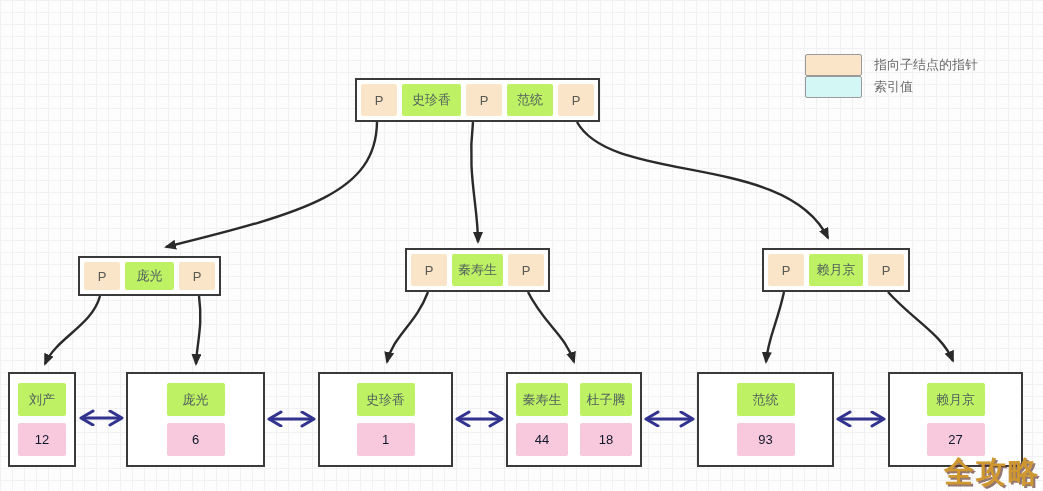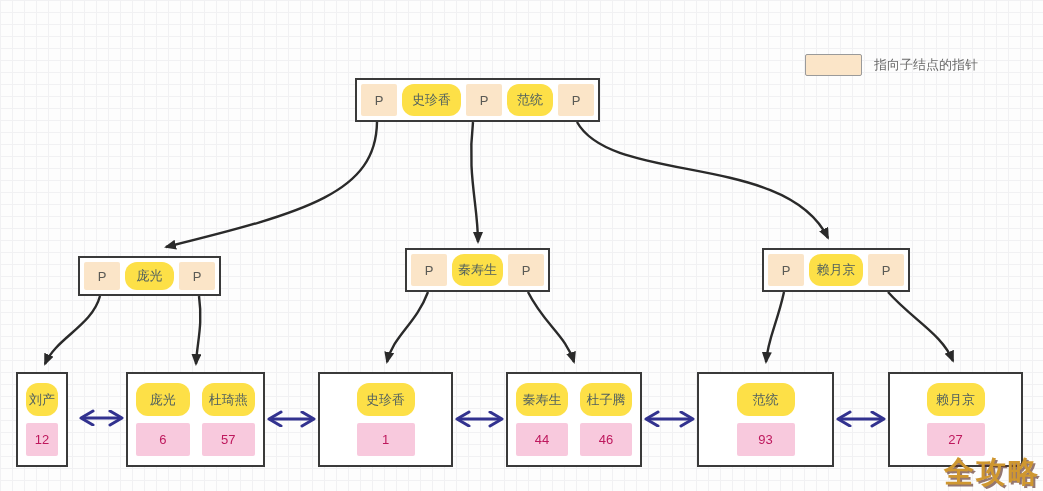--- a/index.html
+++ b/index.html
@@ -18,25 +18,25 @@
   .node{
     position:absolute;box-sizing:border-box;background:#fff;
     border:2px solid #3a3a3a;display:flex;align-items:stretch;
     padding:4px;gap:5px;
   }
   .cell{
     display:flex;align-items:center;justify-content:center;
     font-size:13px;color:#51605f;border-radius:2px;
   }
   .cell.p{flex:0 0 36px;background:#fbe5c8;color:#5a5a55;}
-  .cell.k{flex:1 1 auto;background:#fde047;border-radius:12px;}
+  .cell.k{flex:1 1 auto;background:#bef264;}
   .leaf{flex-direction:row;justify-content:center;gap:12px;padding:9px 8px;}
   .entry{display:flex;flex-direction:column;gap:7px;width:58px;}
   .entry .cell{height:36px;}
-  .entry .cell.d{background:#f8c9dd;color:#be185d;}
+  .entry .cell.d{background:#f8c9dd;color:#0f172a;}
   .leaf.single .entry{width:52px;}
   .legend{position:absolute;left:805px;top:54px;display:flex;flex-direction:column;}
   .legend-row{display:flex;align-items:center;gap:12px;}
   .swatch{width:57px;height:22px;border:1px solid #9a9a9a;box-sizing:border-box;border-radius:2px;}
   .swatch.sw-pointer{background:#fbe5c8;}
   .swatch.sw-index{background:#d2f7f5;}
   .swatch.sw-data{background:#f8c9dd;}
   .legend-label{font-size:13px;color:#6a6a6a;}
   .watermark{
     position:absolute;right:3px;bottom:-2px;
@@ -98,53 +98,49 @@
     <span class="cell p">P</span>
     <span class="cell k">秦寿生</span>
     <span class="cell p">P</span>
   </div>
   <div class="node" style="left:762px;top:248px;width:148px;height:44px;">
     <span class="cell p">P</span>
     <span class="cell k">赖月京</span>
     <span class="cell p">P</span>
   </div>
 
-  <div class="node leaf single" style="left:8px;top:372px;width:52px;height:95px;margin-left:8px;">
+  <div class="node leaf single" style="left:8px;top:372px;width:68px;height:95px;">
     <div class="entry">
       <span class="cell k">刘产</span>
       <span class="cell d">12</span>
     </div>
   </div>
 
   <div class="node leaf" style="left:126px;top:372px;width:139px;height:95px;">
     <div class="entry">
       <span class="cell k">庞光</span>
       <span class="cell d">6</span>
-    </div>
-    <div class="entry">
-      <span class="cell k">杜琦燕</span>
-      <span class="cell d">57</span>
     </div>
   </div>
 
   <div class="node leaf" style="left:318px;top:372px;width:135px;height:95px;">
     <div class="entry">
       <span class="cell k">史珍香</span>
       <span class="cell d">1</span>
     </div>
   </div>
 
   <div class="node leaf" style="left:506px;top:372px;width:136px;height:95px;">
     <div class="entry">
       <span class="cell k">秦寿生</span>
       <span class="cell d">44</span>
     </div>
     <div class="entry">
       <span class="cell k">杜子腾</span>
-      <span class="cell d">46</span>
+      <span class="cell d">18</span>
     </div>
   </div>
 
   <div class="node leaf" style="left:697px;top:372px;width:137px;height:95px;">
     <div class="entry">
       <span class="cell k">范统</span>
       <span class="cell d">93</span>
     </div>
   </div>
 
@@ -153,17 +149,21 @@
       <span class="cell k">赖月京</span>
       <span class="cell d">27</span>
     </div>
   </div>
 
   <div class="legend">
     <div class="legend-row">
       <span class="swatch sw-pointer"></span>
       <span class="legend-label">指向子结点的指针</span>
     </div>
+    <div class="legend-row">
+      <span class="swatch sw-index"></span>
+      <span class="legend-label">索引值</span>
+    </div>
   </div>
 
   <div class="watermark">全攻略</div>
 
 </div>
 
 </body></html>

